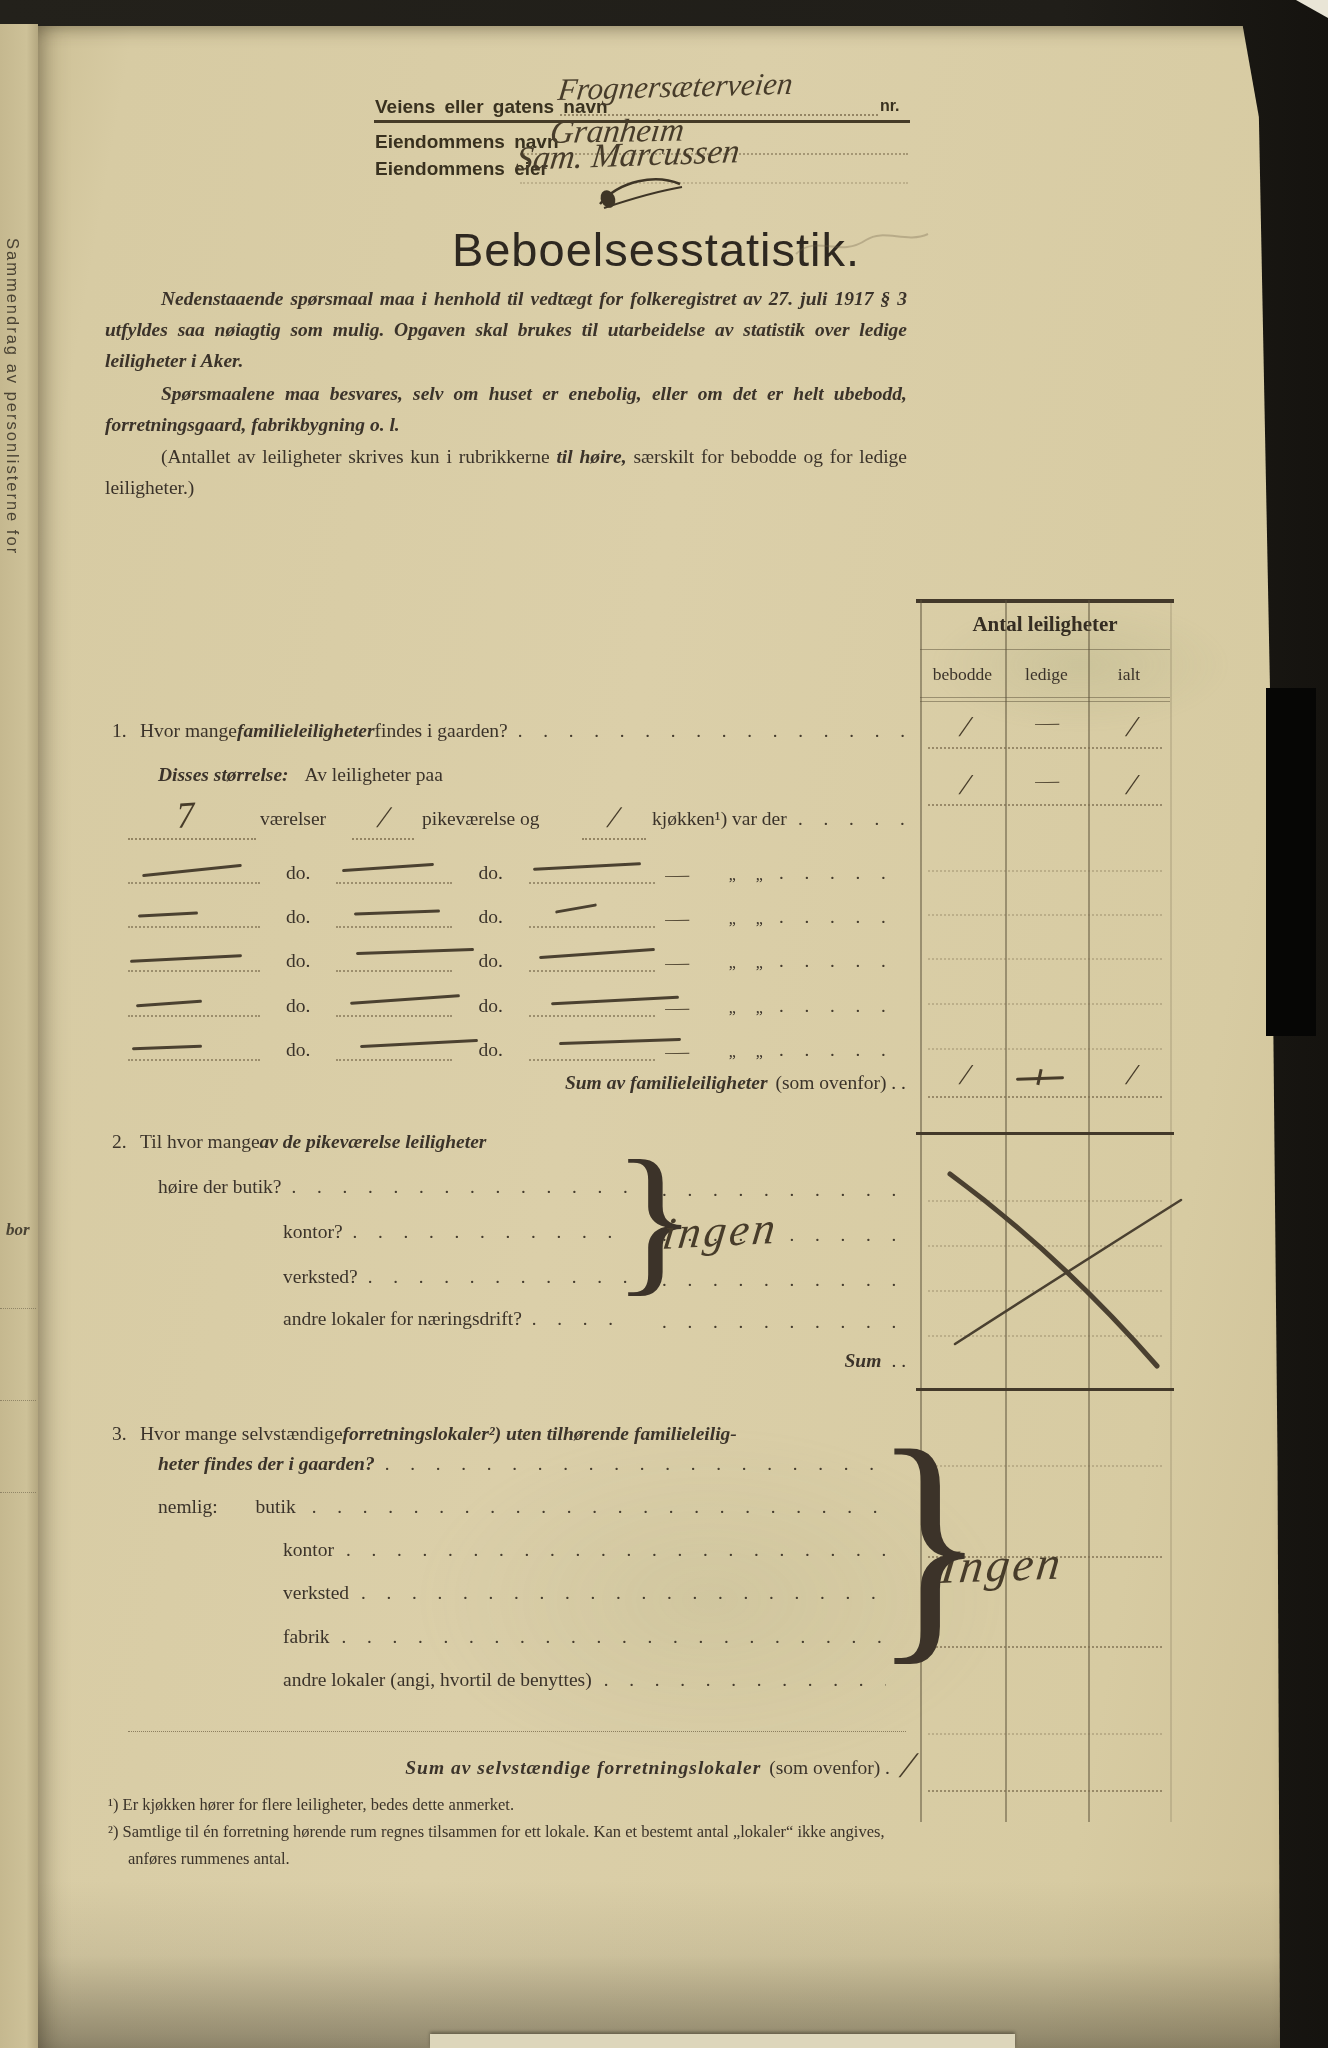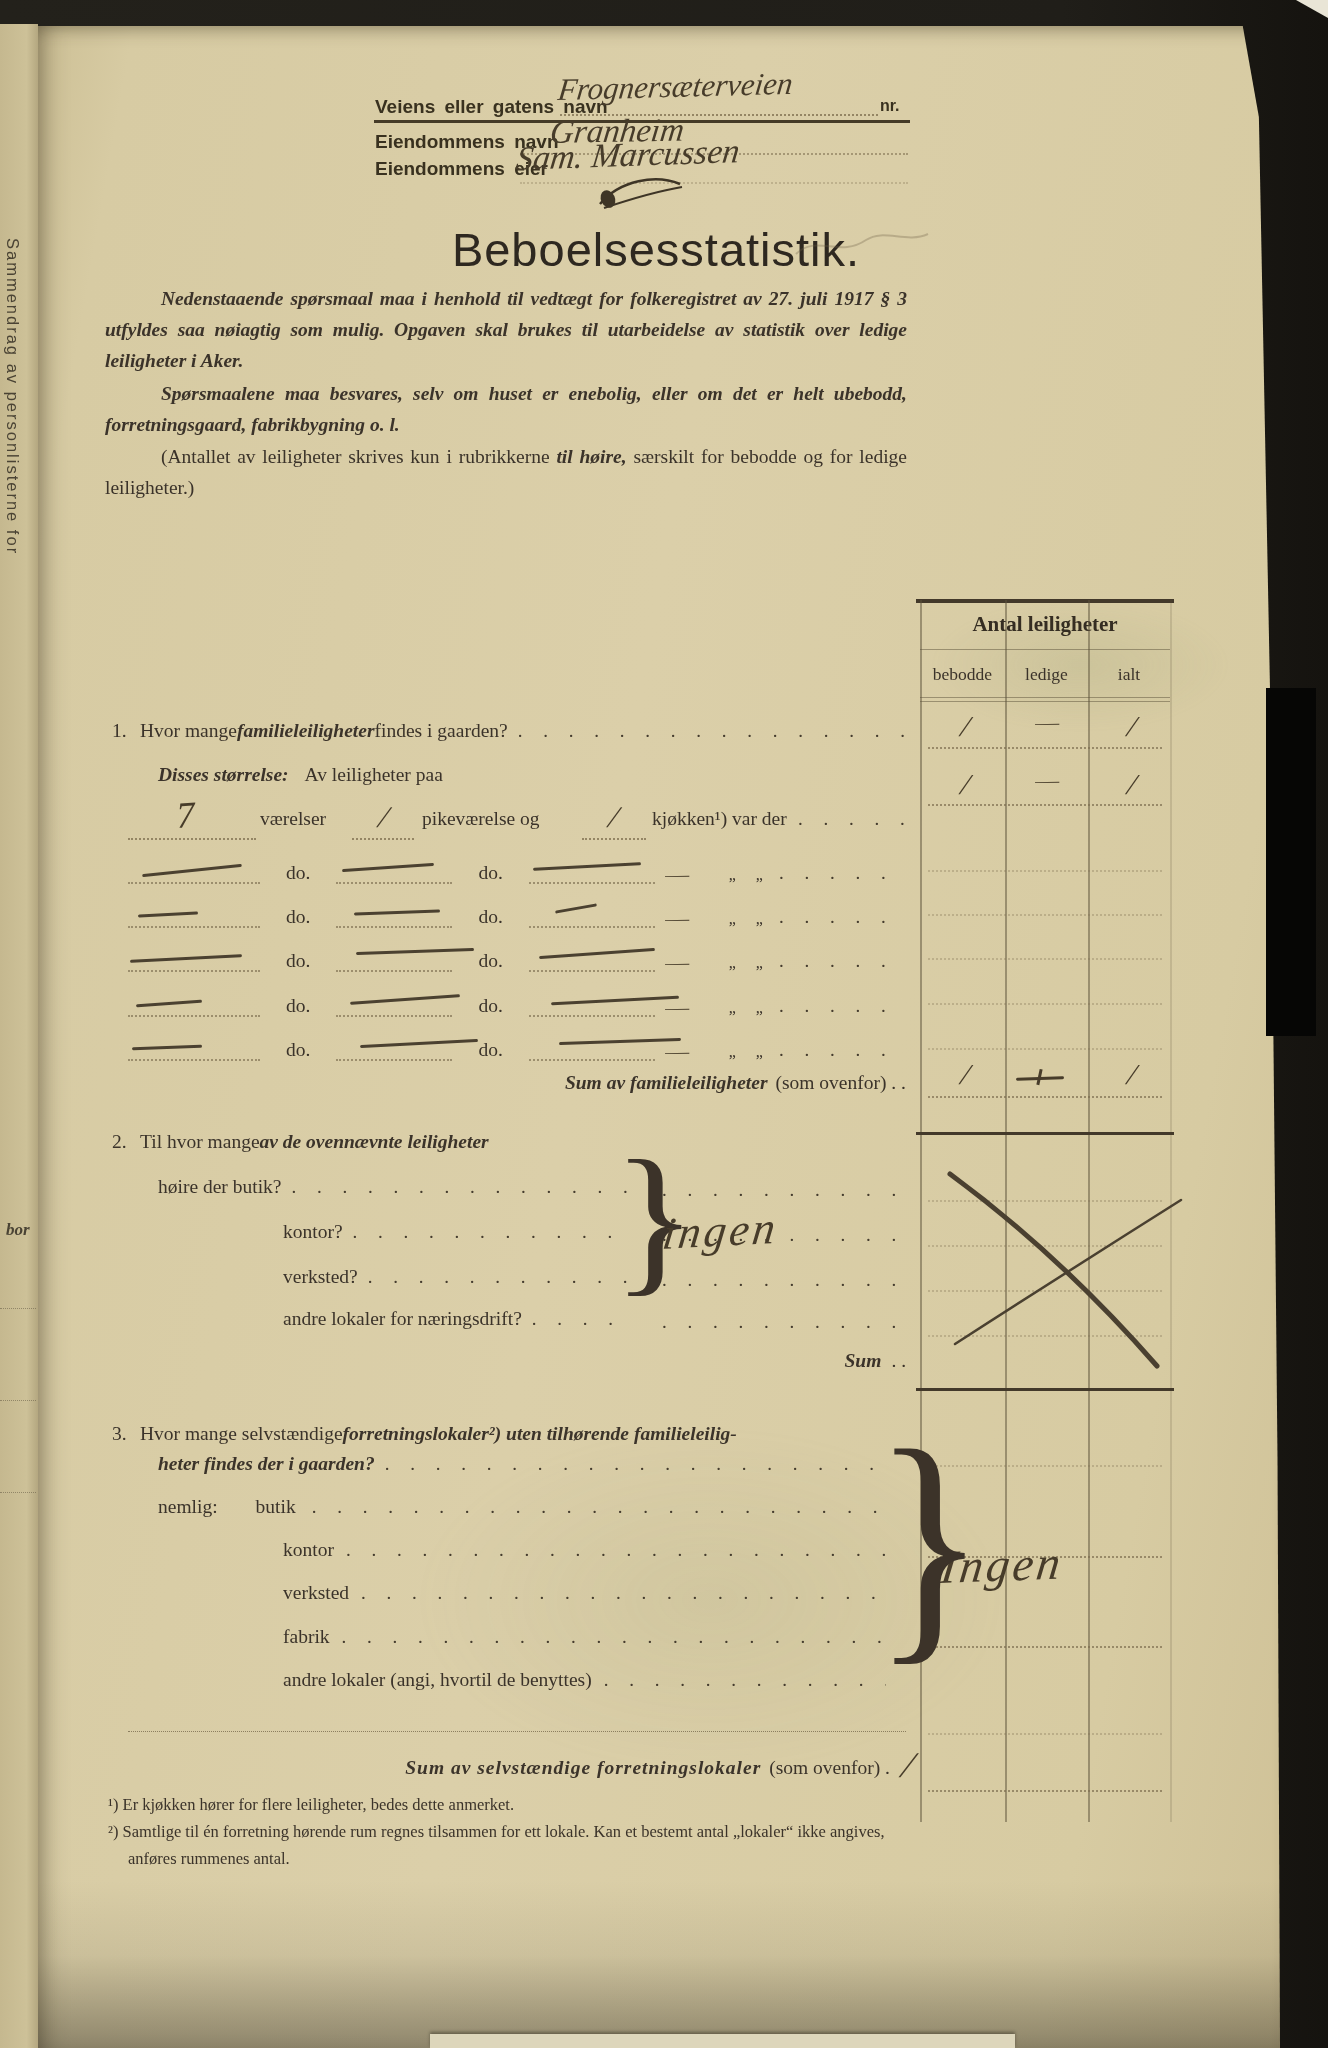--- a/index.html
+++ b/index.html
@@ -266,21 +266,21 @@
   </div>
 
   <div class="abs flex" style="left:300px;top:1072px;width:606px;justify-content:flex-end;">
     <span class="txt em">Sum av familieleiligheter</span>
     <span class="txt" style="margin-left:8px;">(som ovenfor) .  .</span>
   </div>
 
   <div class="abs flex" style="left:112px;top:1131px;">
     <span class="txt" style="width:28px;">2.</span>
     <span class="txt">Til hvor mange </span>
-    <span class="txt em">av de ovennævnte leiligheter</span>
+    <span class="txt em">av de pikeværelse leiligheter</span>
   </div>
   <div class="abs flex" style="left:158px;top:1176px;width:470px;">
     <span class="txt">høire der butik?</span>
     <span class="dots" style="flex:1;margin-left:10px;">. . . . . . . . . . . . . . . . . . . . . . . . . . . . . . . . . . . . . . . .</span>
   </div>
   <div class="abs flex" style="left:283px;top:1221px;width:345px;">
     <span class="txt">kontor?</span>
     <span class="dots" style="flex:1;margin-left:10px;">. . . . . . . . . . . . . . . . . . . . . . . . . . . . . . . . . . . . . . . .</span>
   </div>
   <div class="abs flex" style="left:283px;top:1266px;width:345px;">

